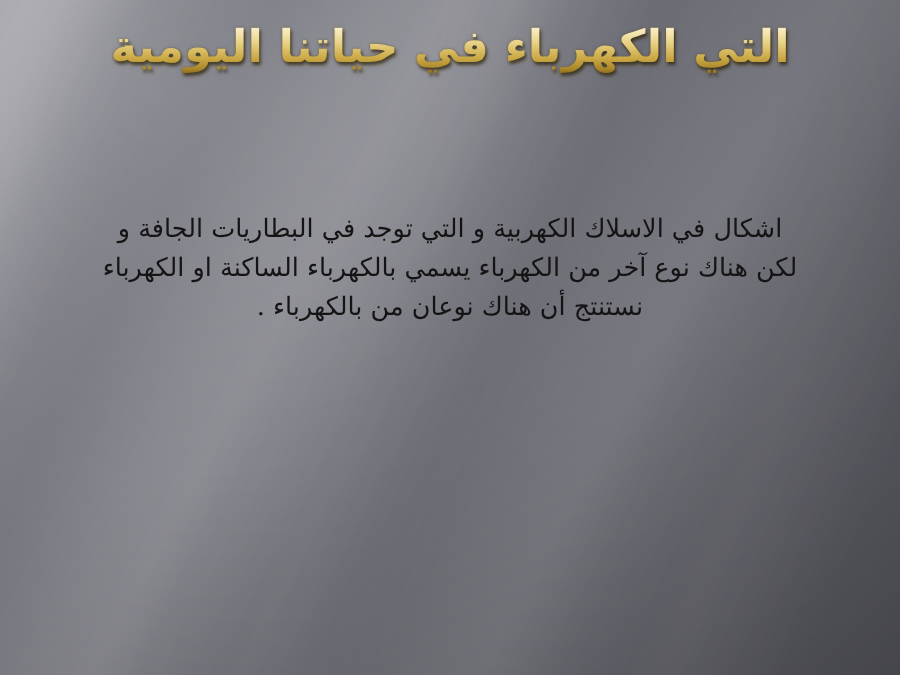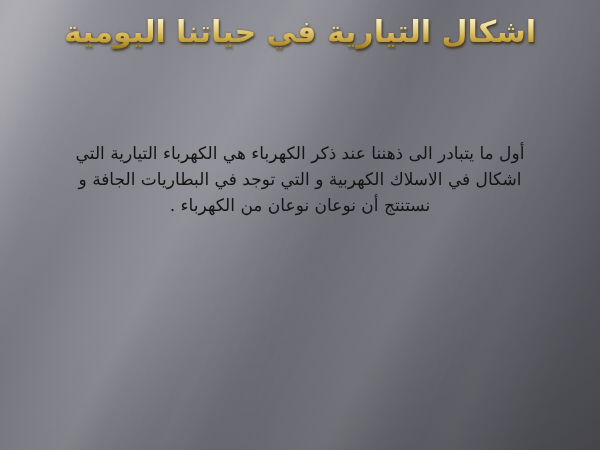--- a/index.html
+++ b/index.html
@@ -154,24 +154,24 @@
 <body>
 
 <div class="slide">
 
   <div class="bg-base"></div>
   <div class="bg-streaks"></div>
   <div class="bg-streaks-2"></div>
   <div class="bg-vignette"></div>
 
   <div class="title-wrap">
-    <h1 class="slide-title">اشكال التيارية في حياتنا اليومية</h1>
+    <h1 class="slide-title">التي الكهرباء في حياتنا اليومية</h1>
   </div>
 
   <div class="body-wrap">
     <div class="body-text">
-      <span class="line">أول ما يتبادر الى ذهننا عند ذكر الكهرباء هي الكهرباء التيارية التي</span>
       <span class="line">اشكال في الاسلاك الكهربية و التي توجد في البطاريات الجافة و</span>
-      <span class="line">نستنتج أن نوعان نوعان من الكهرباء .</span>
+      <span class="line">لكن هناك نوع آخر من الكهرباء يسمي بالكهرباء الساكنة او الكهرباء</span>
+      <span class="line">نستنتج أن هناك نوعان من بالكهرباء .</span>
     </div>
   </div>
 
 </div>
 
 </body></html>

